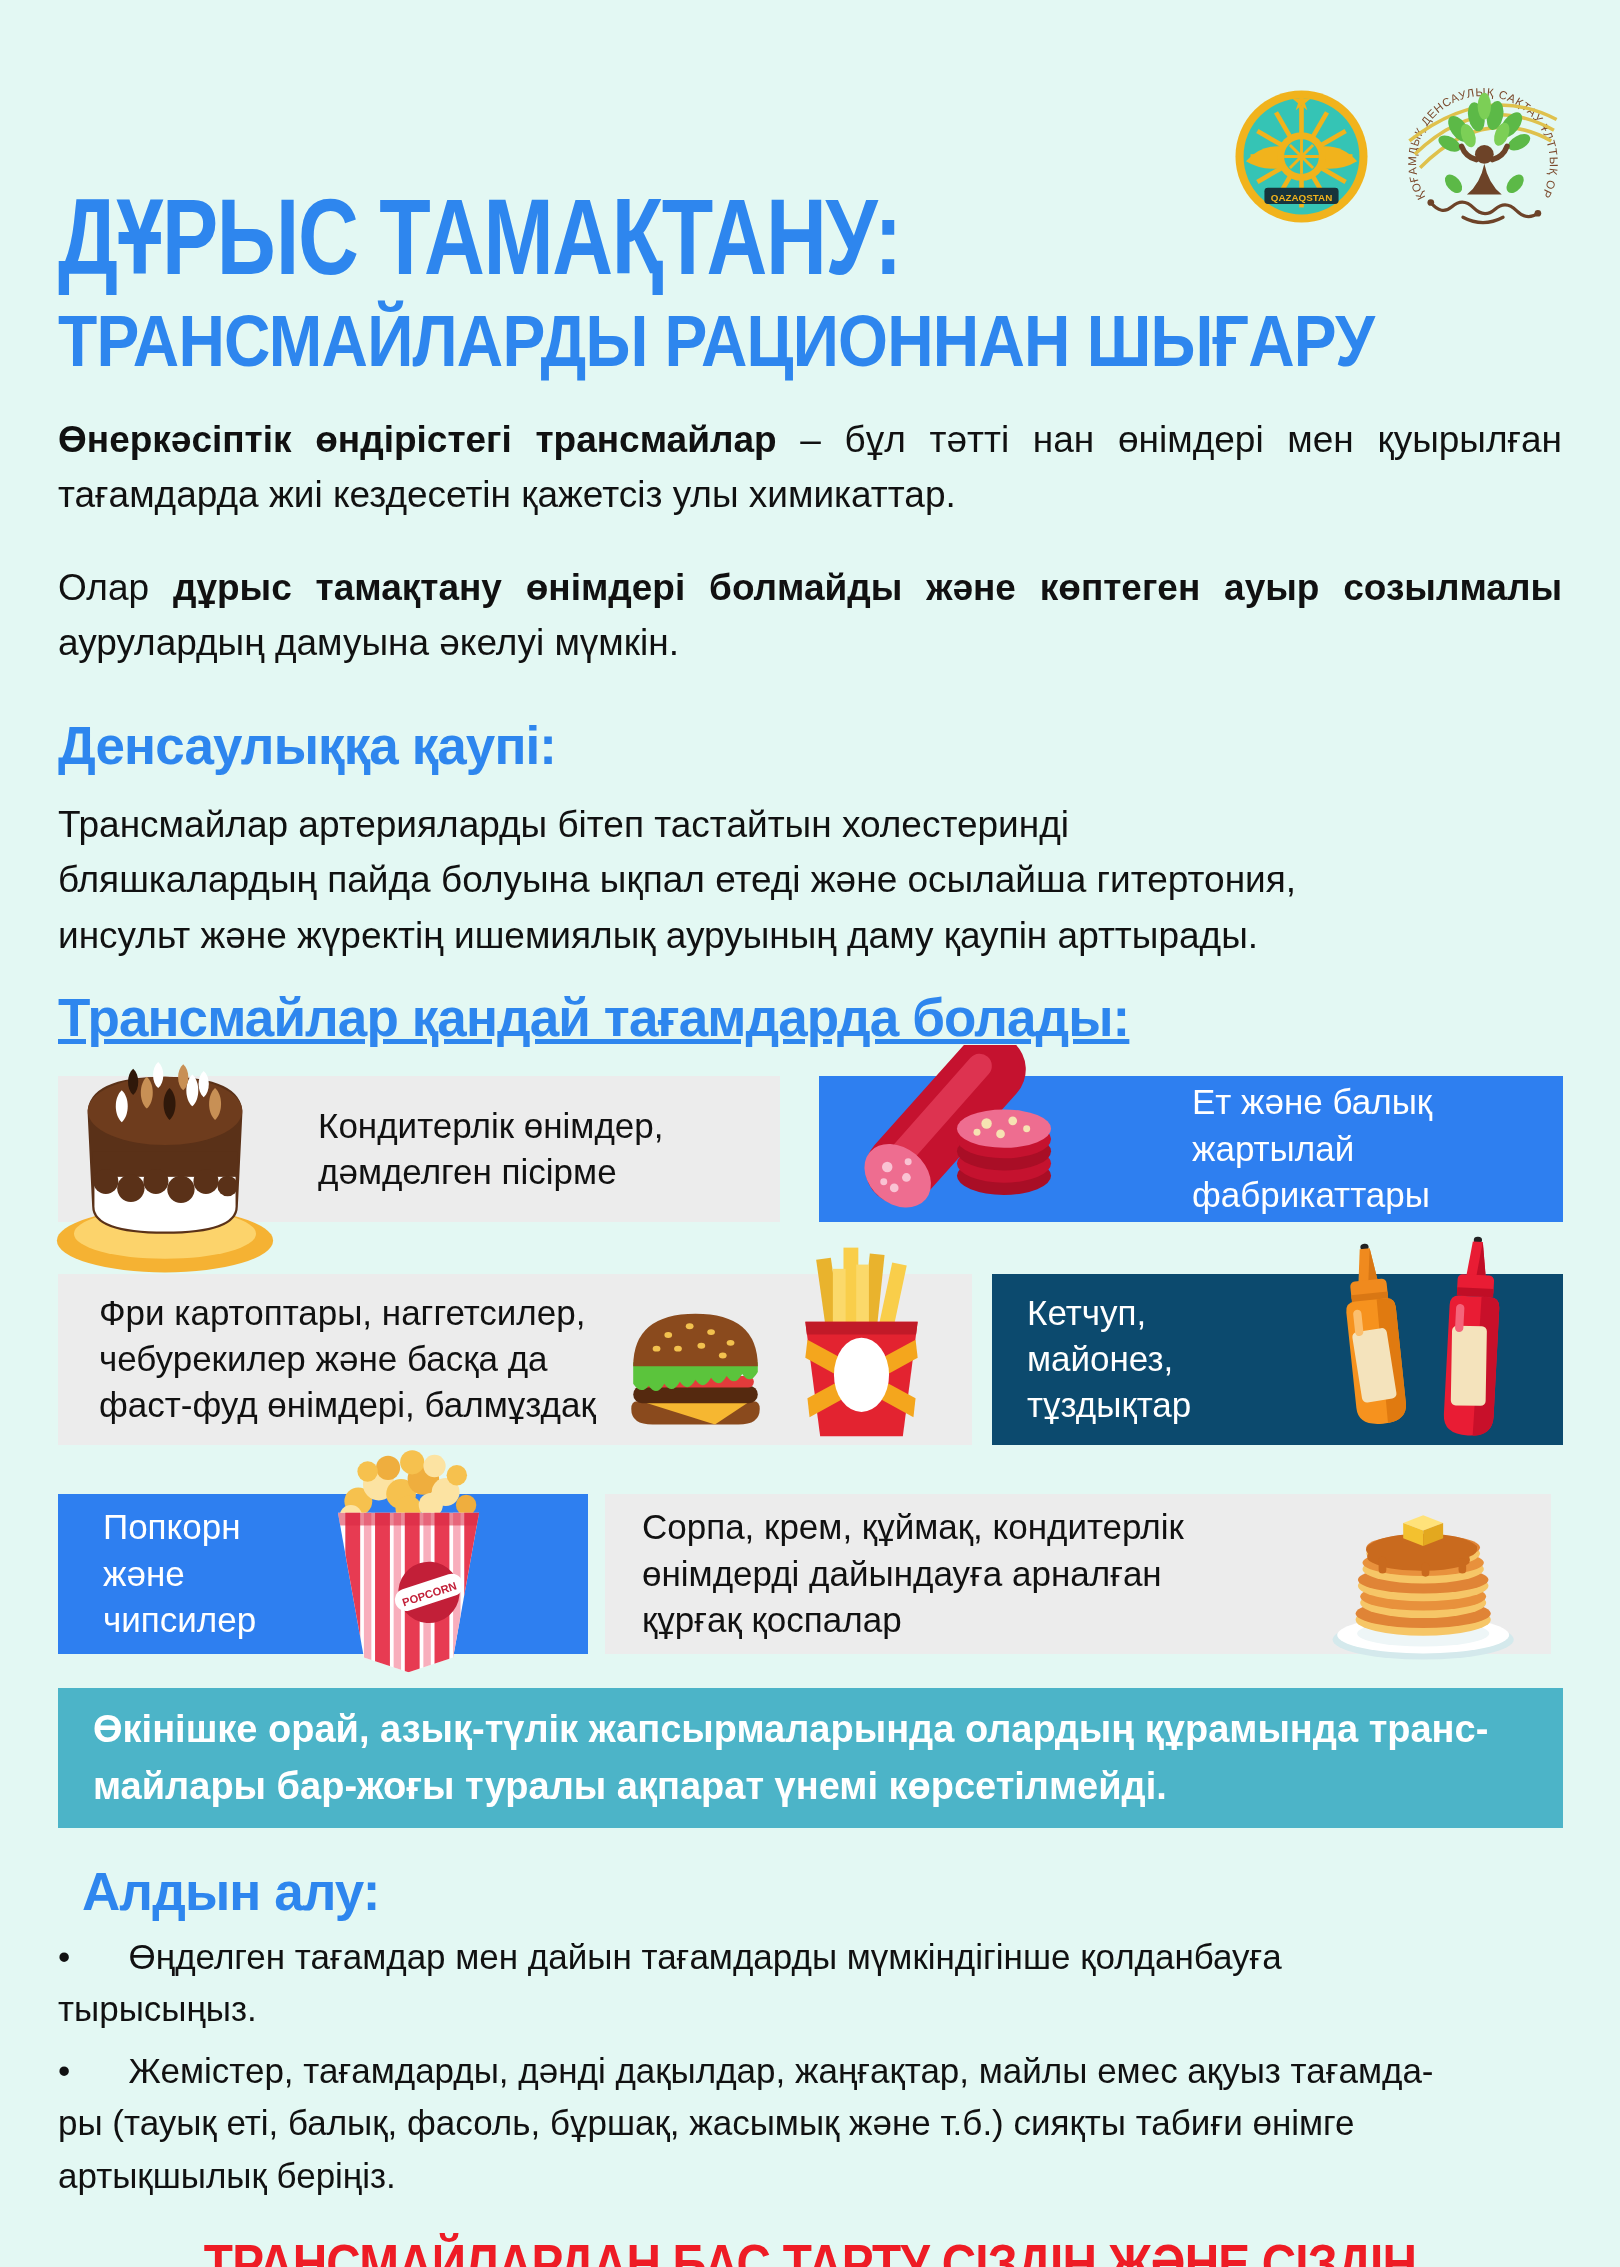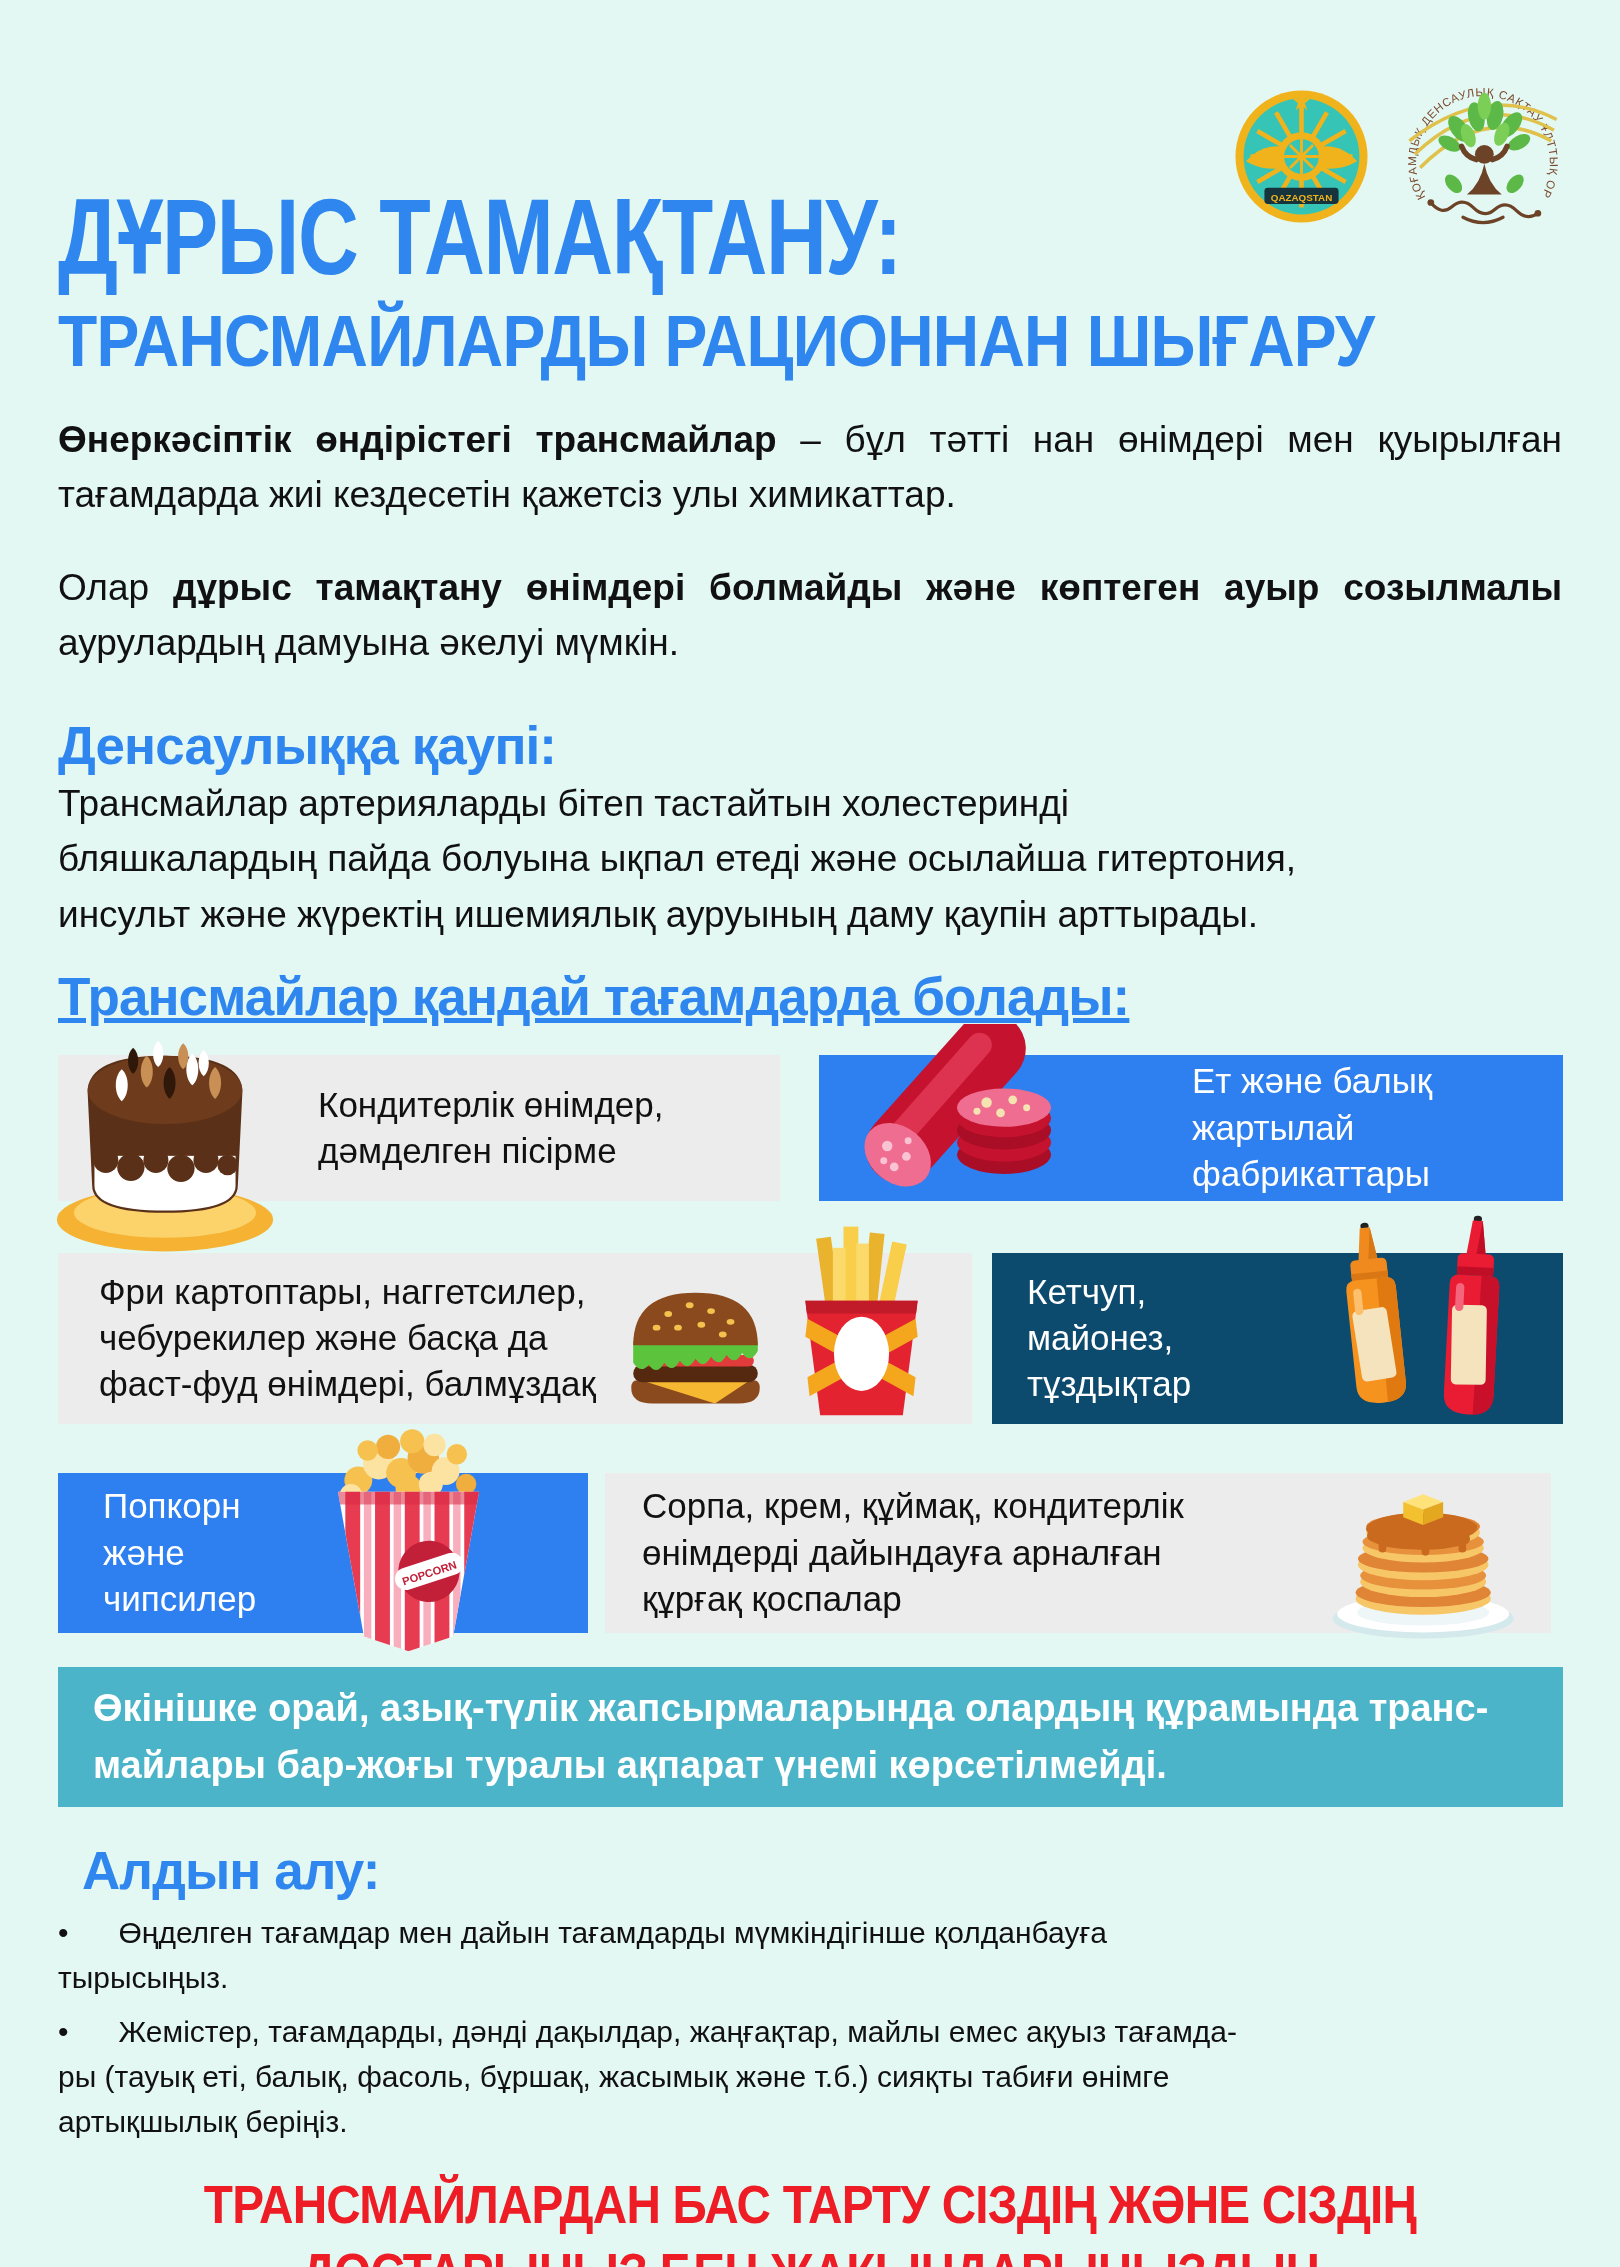--- a/index.html
+++ b/index.html
@@ -27,21 +27,21 @@
   }
   
   .para{font-size:37px;line-height:1.5;text-align:justify;margin:0;}
   .p1{margin-top:35px;}
   .p2{margin-top:37px;}
   .para strong{font-weight:700;}
   .section-heading{
     font-size:53px;font-weight:800;color:#2e86ee;margin:0;letter-spacing:-0.9px;
   }
   .h-risk{margin-top:44px;}
-  .risk-body{font-size:37px;line-height:1.5;margin-top:0;white-space:pre-line;}
+  .risk-body{font-size:37px;line-height:1.5;margin-top:21px;white-space:pre-line;}
   .h-foods{margin-top:24px;text-decoration:underline;}
   
   .grid{position:relative;height:752px;margin-top:27.4px;}
   .card{position:absolute;display:flex;flex-direction:column;justify-content:center;box-sizing:border-box;}
   .card .card-label{font-size:35px;line-height:1.32;white-space:pre-line;}
   .card.gray{background:#ececec;color:#111;}
   .card.blue{background:#2e7ff0;color:#fff;}
   .card.teal{background:#0c4a6e;color:#fff;}
   #card-0{left:0;top:0;width:722px;height:146px;padding-left:260px;}
   #card-1{left:761px;top:0;width:744px;height:146px;padding-left:373px;}
@@ -58,21 +58,21 @@
   #art-popcorn{left:239px;top:347px;}
   #art-pancakes{left:1250px;top:413px;}
   
   .info-banner{
     position:absolute;left:0;top:612px;width:1505px;height:140px;background:#4cb4c8;
     display:flex;align-items:center;box-sizing:border-box;padding:0 35px;
   }
   .info-banner .txt{color:#fff;font-size:38px;font-weight:700;line-height:1.5;white-space:pre-line;}
   
   .h-prevent{margin-top:33px;margin-left:24px;}
-  .bullet{font-size:30px;line-height:1.5;margin:9.1px 0 0 0;white-space:pre-wrap;}
+  .bullet{font-size:35px;line-height:1.5;margin:9.1px 0 0 0;white-space:pre-wrap;}
   
   .footer{margin-top:27.4px;text-align:center;}
   .footer .inner{
     display:inline-block;transform:scaleX(.9);transform-origin:center;
     font-size:53px;font-weight:800;color:#ee1c25;line-height:1.28;white-space:pre-line;letter-spacing:-0.9px;
   }
 </style>
 </head>
 <body>
 

